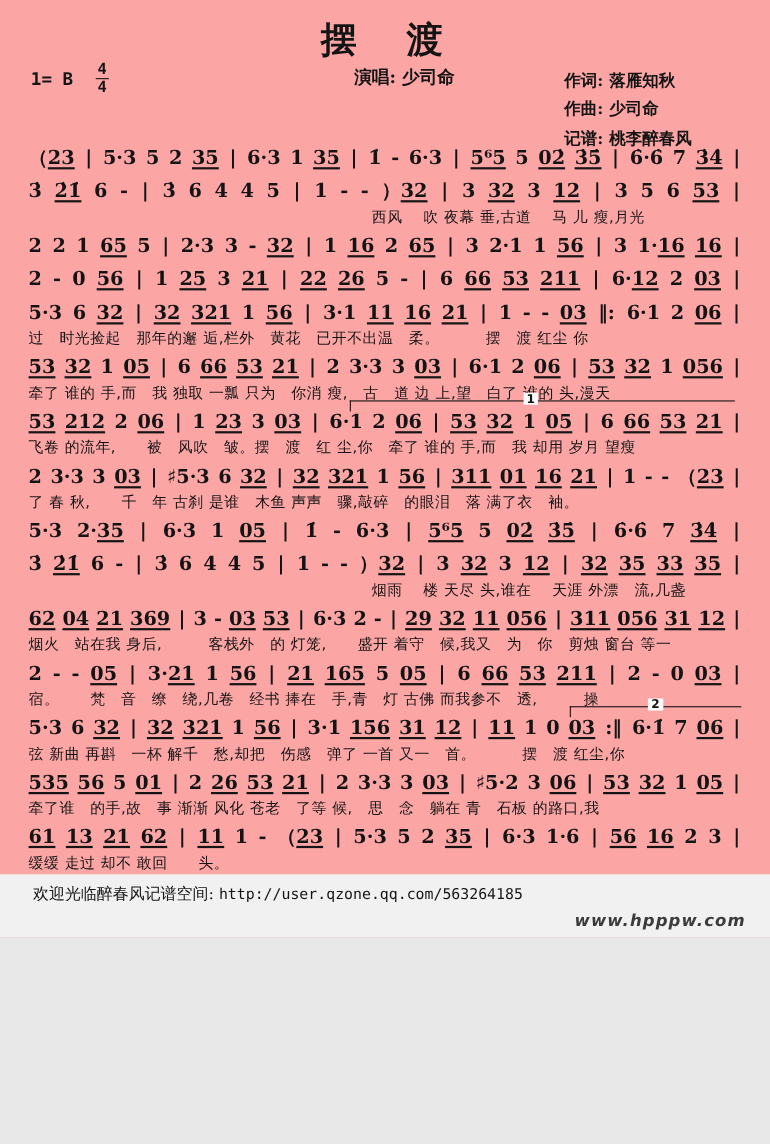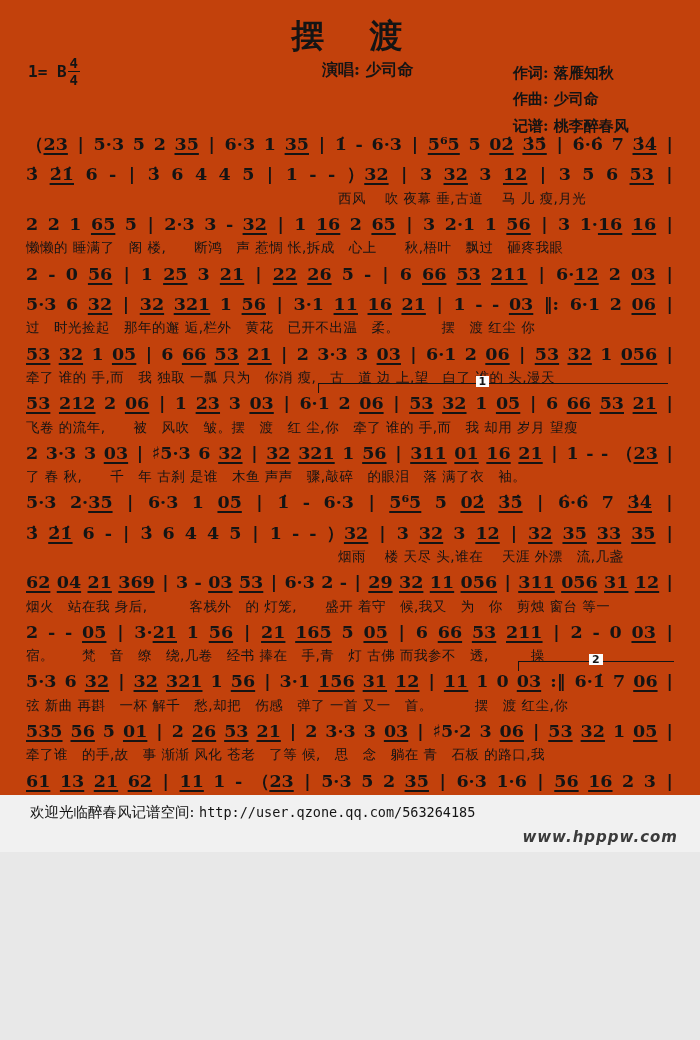--- a/index.html
+++ b/index.html
@@ -1,25 +1,25 @@
 <!DOCTYPE html>
 <html><head>
 <meta charset="utf-8">
 <style>
   html,body{margin:0;padding:0;}
   body{width:700px;height:1040px;background:#e8e8e8;font-family:"DejaVu Sans",sans-serif;}
-  .page{position:relative;width:700px;height:852px;background:#c2410c;color:#141414;overflow:hidden;}
+  .page{position:relative;width:700px;height:852px;background:#fca5a5;color:#141414;overflow:hidden;}
 
   
   .header{position:relative;height:128px;}
   .title{position:absolute;top:14px;left:0;right:0;text-align:center;
          font-family:"DejaVu Serif","Liberation Serif",serif;font-weight:bold;
          font-size:33px;letter-spacing:6px;}
   .keysig{position:absolute;top:56px;left:28px;font-weight:bold;font-size:16px;
-          font-family:"DejaVu Sans Mono",monospace;display:flex;align-items:center;gap:1px;}
+          font-family:"DejaVu Sans Mono",monospace;display:flex;align-items:center;gap:20px;}
   .frac{display:inline-flex;flex-direction:column;align-items:center;line-height:1;
         font-size:14px;font-weight:bold;}
   .frac .top{border-bottom:1.5px solid #141414;padding:0 2px 1px;}
   .frac .bot{padding-top:1px;}
   .singer{position:absolute;top:60px;left:300px;font-size:16px;font-weight:bold;
           font-family:"DejaVu Serif","Liberation Serif",serif;margin-left:22px;}
   .credits{position:absolute;top:60px;left:513px;font-size:15px;font-weight:bold;
            font-family:"DejaVu Serif","Liberation Serif",serif;line-height:1.75;}
   .credits div{white-space:nowrap;}
 
@@ -165,21 +165,20 @@
           <span class="tok">3</span>
           <span class="tok">2·1</span>
           <span class="tok">1</span>
           <span class="tok"><u>56</u></span>
           <span class="tok bar">|</span>
           <span class="tok">3</span>
           <span class="tok">1·<u>16</u></span>
           <span class="tok"><u>16</u></span>
           <span class="tok bar">|</span>
         </div>
-        <div class="lyrics">懒懒的 睡满了　阁 楼,　　断鸿　声 惹惆 怅,拆成　心上　　秋,梧叶　飘过　砸疼我眼</div>
       </div>
       <div class="system">
         <div class="notation">
           <span class="tok">2</span>
           <span class="tok">-</span>
           <span class="tok">0</span>
           <span class="tok"><u>56</u></span>
           <span class="tok bar">|</span>
           <span class="tok">1</span>
           <span class="tok"><u>25</u></span>

